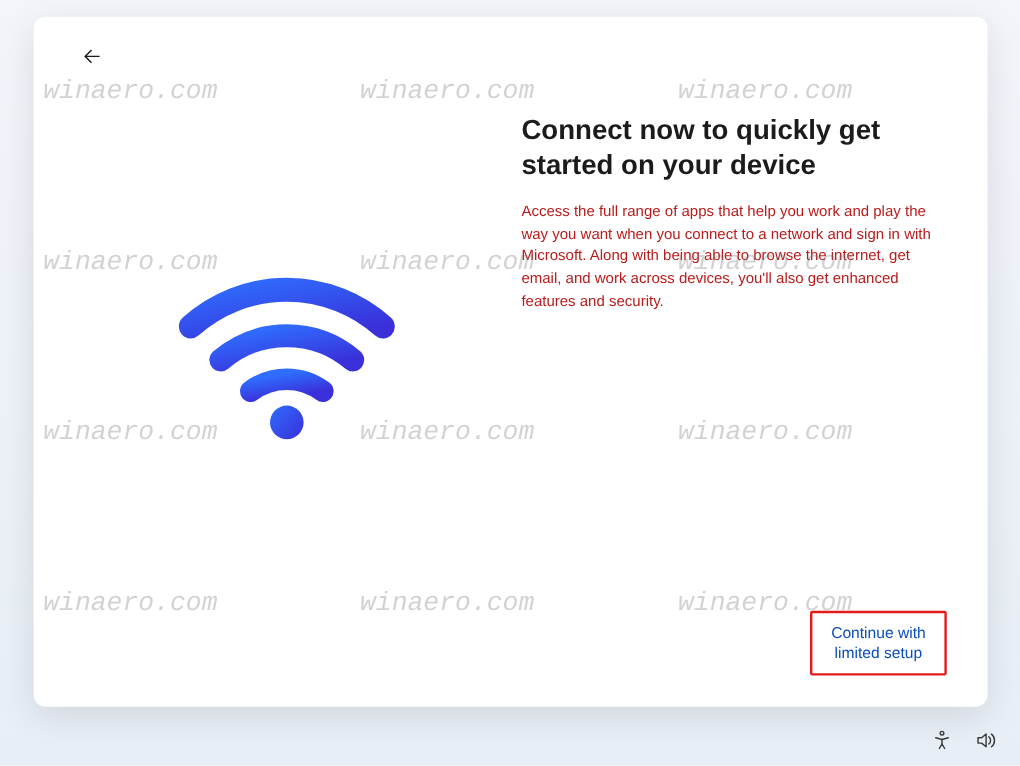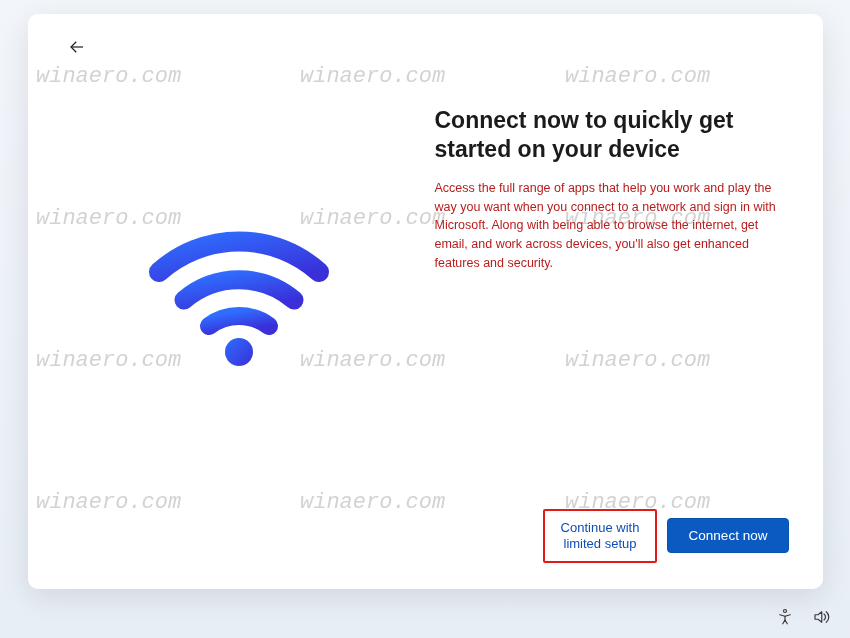--- a/index.html
+++ b/index.html
@@ -50,21 +50,20 @@
     grid-row: 2;
     padding-top: 22px;
     padding-right: 4px;
   }
   .heading {
     font-size: 23px;
     font-weight: 600;
     line-height: 1.28;
     color: #1b1b1b;
     margin-bottom: 14px;
-    margin-top: 12px;
   }
   .body-text {
     font-size: 12.5px;
     line-height: 1.5;
     color: #b91c1c;
   }
   .actions {
     grid-column: 2;
     grid-row: 3;
     display: flex;
@@ -166,21 +165,20 @@
 
   <div class="content">
     <h1 class="heading">Connect now to quickly get started on your device</h1>
     <p class="body-text">Access the full range of apps that help you work and play the way you want when you connect to a network and sign in with Microsoft. Along with being able to browse the internet, get email, and work across devices, you'll also get enhanced features and security.</p>
   </div>
 
   <div class="actions">
     <span class="highlight-frame">
       <button class="btn-secondary">Continue with limited setup</button>
     </span>
-    <button class="btn-primary">Connect now</button>
   </div>
 
 </div>
 
 <div class="taskbar">
   <div class="tray-icon">
     <span>
       <svg viewBox="0 0 24 24" fill="none" stroke="currentColor" stroke-width="1.6" stroke-linecap="round" stroke-linejoin="round">
         <circle cx="12" cy="4" r="2"></circle>
         <path d="M5 9l7 2 7-2"></path>

